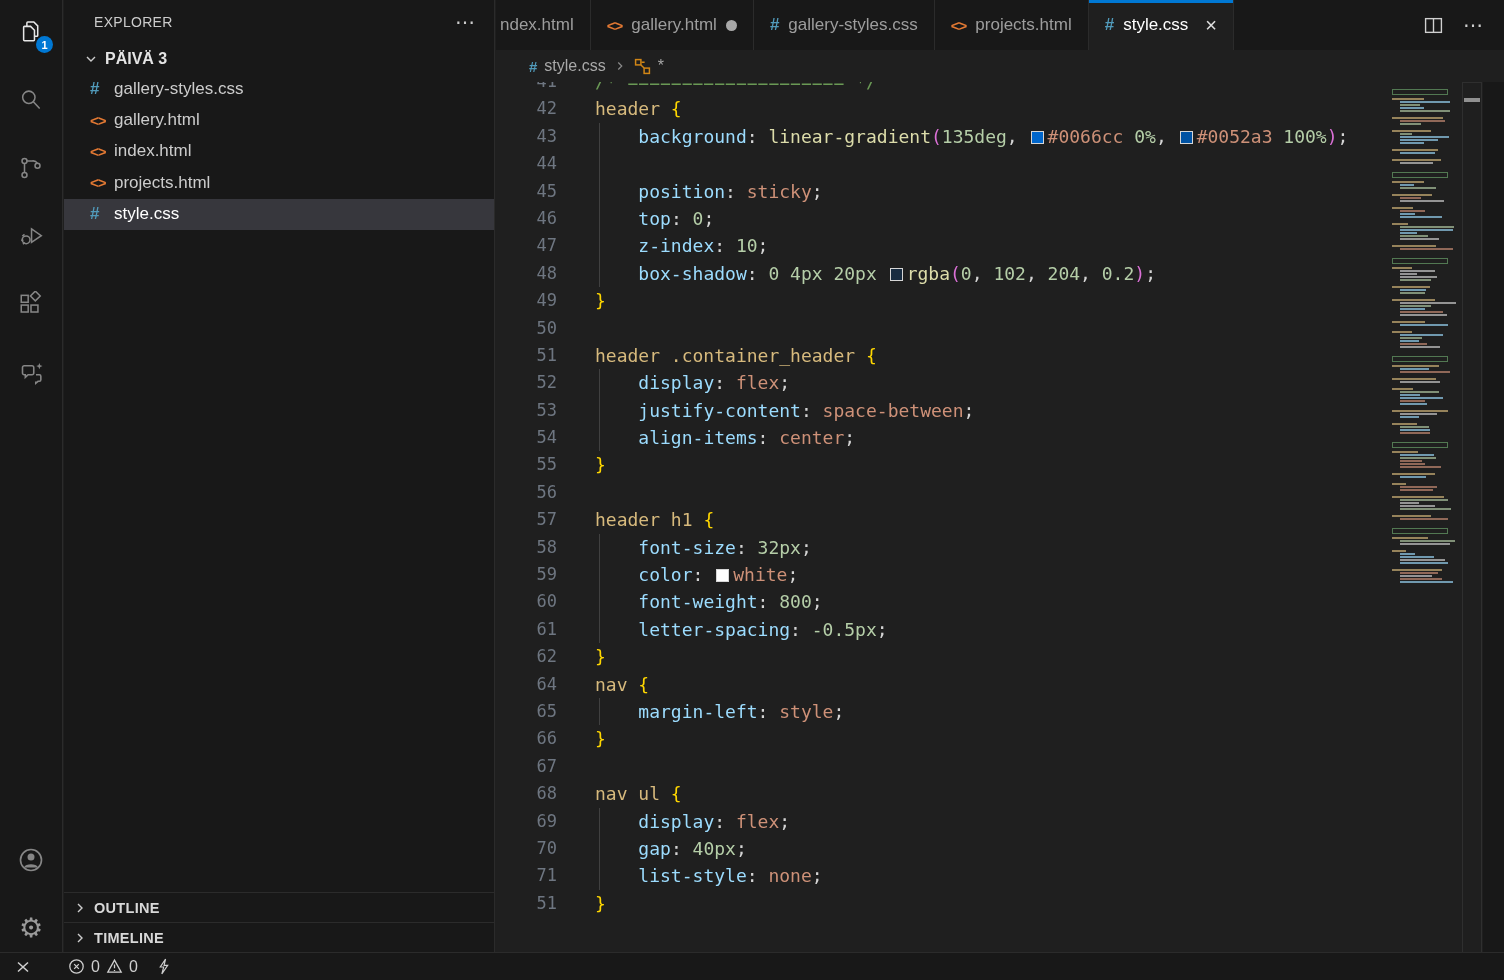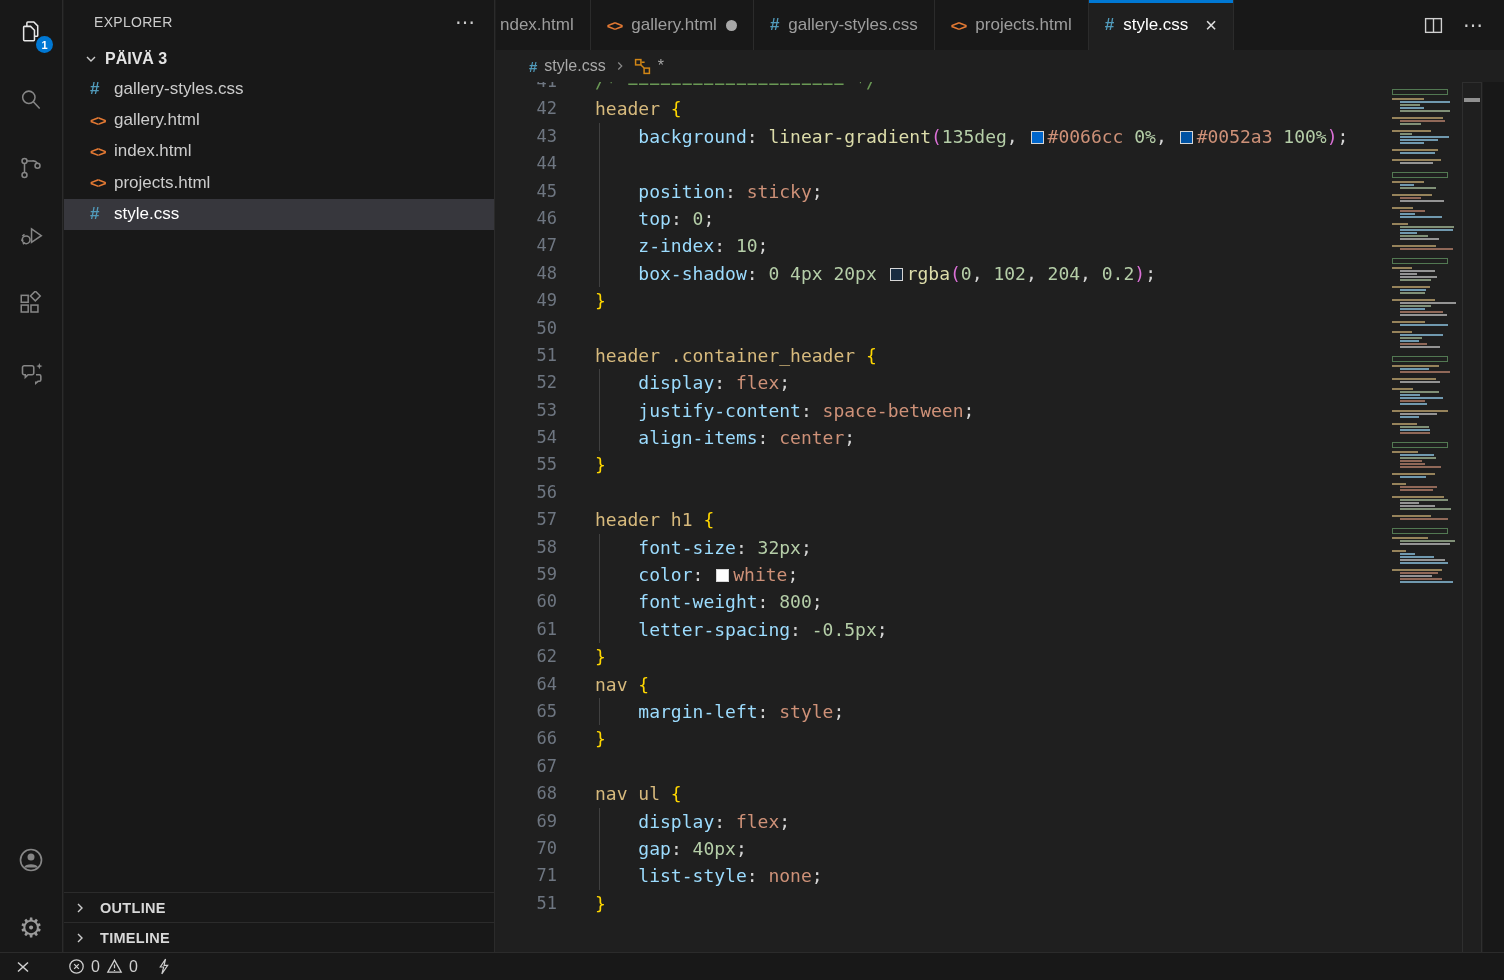--- a/index.html
+++ b/index.html
@@ -31,21 +31,21 @@
   .folder-row .label { font-weight:bold; font-size:16px; color:#e4e4e4; margin-left:6px; }
   .file-row { height:31.4px; display:flex; align-items:center; padding-left:26px; font-size:17px;
               color:#cccccc; cursor:pointer; }
   .file-row.selected { background:#37373d; color:#ffffff; }
   .fi { width:24px; flex:none; font-weight:bold; }
   .fi-css { color:#519aba; font-size:17px; }
   .fi-html { color:#e37933; font-size:15px; letter-spacing:-1px; }
   .sb-bottom { position:absolute; left:0; right:0; bottom:0; }
   .sb-section { height:30px; border-top:1px solid #2b2b2b; display:flex; align-items:center;
                 padding-left:8px; cursor:pointer; }
-  .sb-section .label { font-weight:bold; font-size:14.5px; color:#d8d8d8; margin-left:12px; letter-spacing:.3px; }
+  .sb-section .label { font-weight:bold; font-size:14.5px; color:#d8d8d8; margin-left:6px; letter-spacing:.3px; }
 
   
   .editor { position:absolute; left:496px; right:0; top:0; bottom:28px; background:#1f1f1f; }
   .tab-bar { height:50px; background:#181818; display:flex; align-items:stretch; }
   .tab { display:flex; align-items:center; padding:0 16px; gap:9px; font-size:17px; color:#9d9d9d;
          border-right:1px solid #2b2b2b; position:relative; cursor:pointer; white-space:nowrap; }
   .tab.clipped { padding-left:4px; }
   .tab.active { background:#1f1f1f; color:#ffffff; }
   .tab.active::before { content:""; position:absolute; top:0; left:0; right:0; height:3px; background:#0078d4; }
   .tab .ti { font-weight:bold; }

